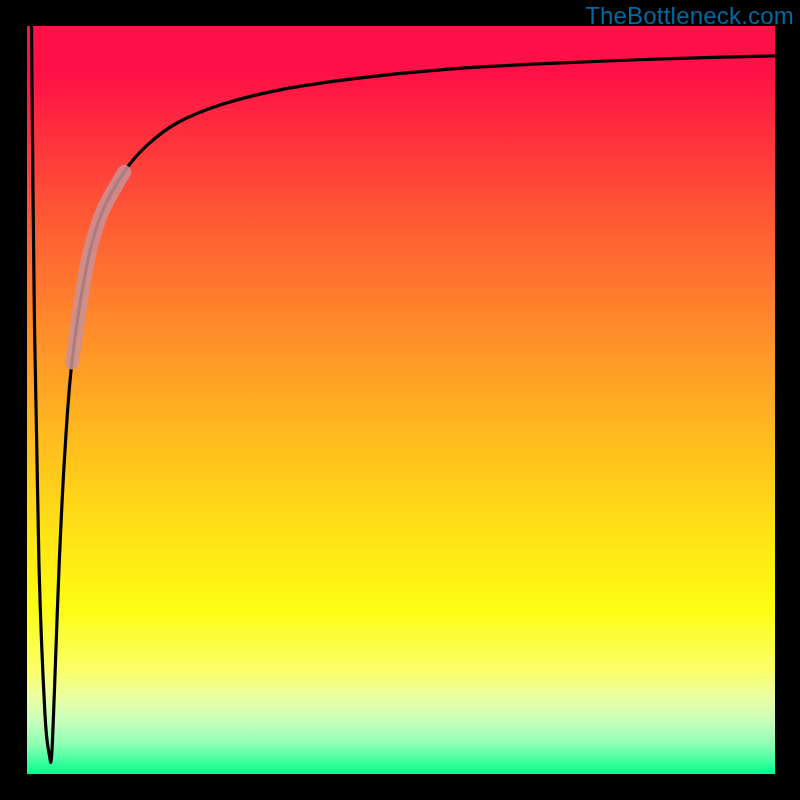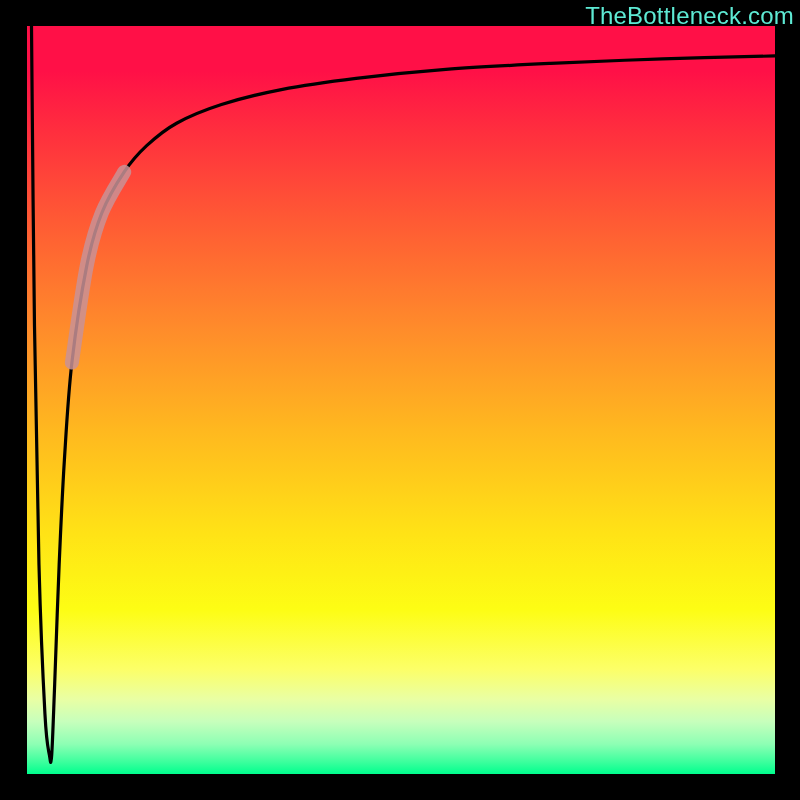--- a/index.html
+++ b/index.html
@@ -52,21 +52,21 @@
     height: 748px;
     pointer-events: none;
   }
 
   .watermark {
     position: absolute;
     top: 2px;
     right: 6px;
     font-size: 24px;
     font-weight: 400;
-    color: #5eead4;
+    color: #0369a1;
     letter-spacing: 0.2px;
     user-select: none;
   }
 </style>
 </head>
 <body>
 
 <div class="stage">
 
   <div class="plot-area"></div>

